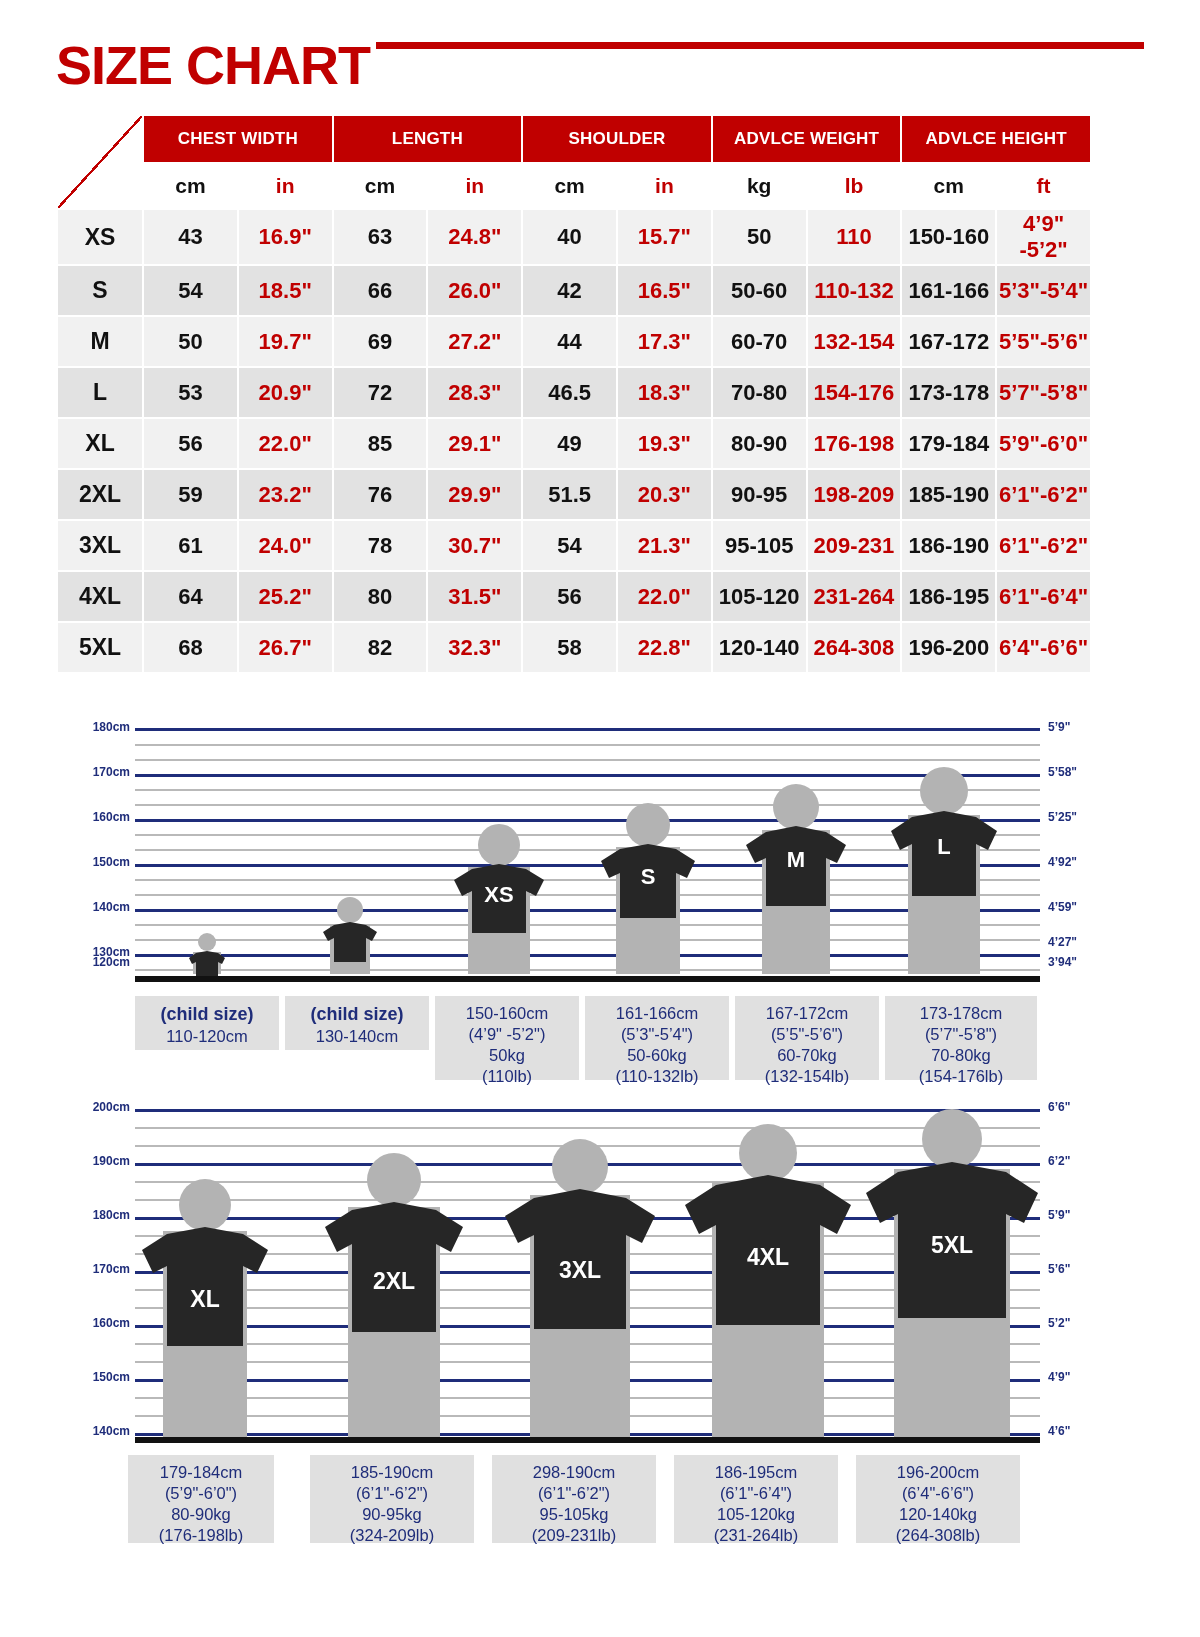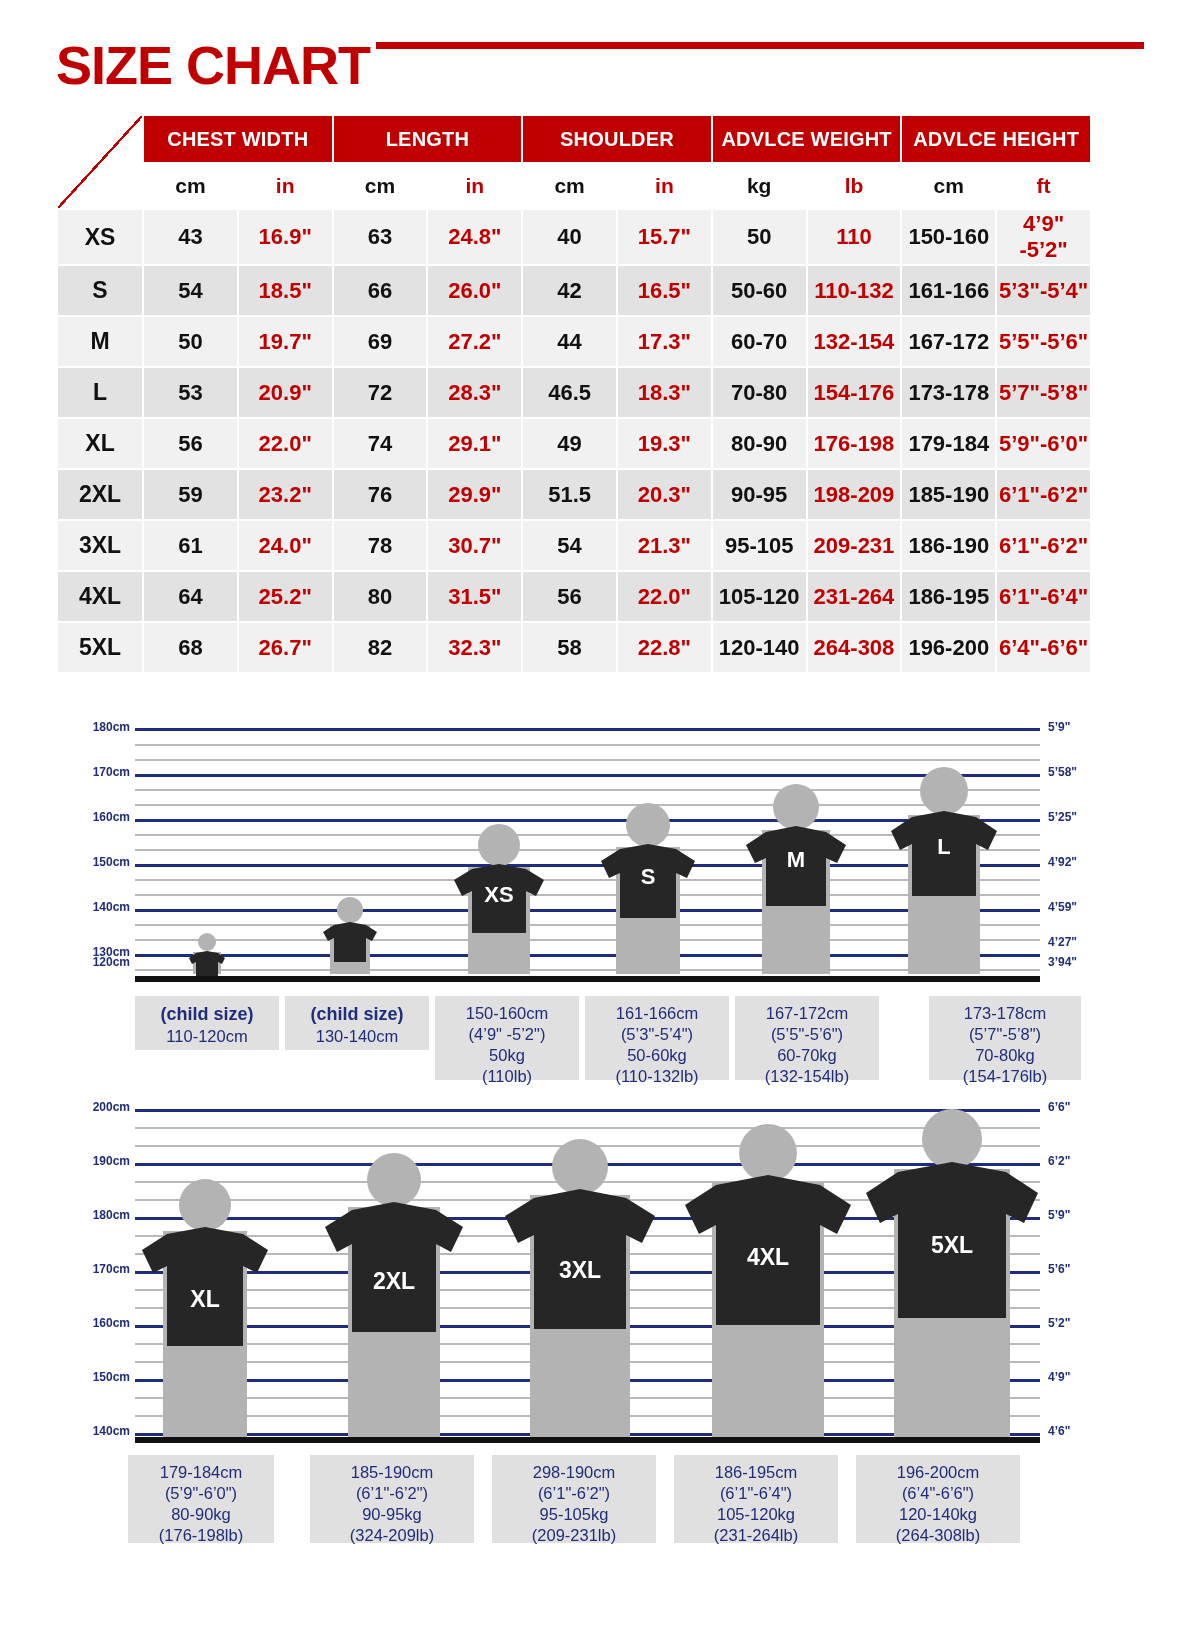--- a/index.html
+++ b/index.html
@@ -19,21 +19,21 @@
   .title {
     font-size:54px; font-weight:bold; color:#c00000; letter-spacing:-1px;
     line-height:1; white-space:nowrap;
   }
   .title-rule { flex:1; height:7px; background:#c00000; margin-left:6px; margin-top:4px; }
 
   
   table.size-table { border-collapse:collapse; width:1036px; table-layout:fixed; }
   table.size-table td, table.size-table th { border:2px solid #ffffff; text-align:center; }
   .hdr-group {
-    background:#c00000; color:#ffffff; font-weight:bold; font-size:20px; height:48px;
+    background:#c00000; color:#ffffff; font-weight:bold; font-size:17px; height:48px;
     letter-spacing:.2px;
   }
   .corner-cell {
     background:#ffffff; position:relative; width:86px; border:2px solid #ffffff;
   }
   .corner-cell .slash {
     position:absolute; left:0; top:0; width:100%; height:100%;
     background:linear-gradient(to right bottom,
       transparent 0%, transparent calc(50% - 1.2px),
       #c00000 calc(50% - 1.2px), #c00000 calc(50% + 1.2px),
@@ -158,21 +158,21 @@
         <td class="in">18.3"</td>
         <td class="cm">70-80</td>
         <td class="in">154-176</td>
         <td class="cm">173-178</td>
         <td class="in">5’7"-5’8"</td>
       </tr>
       <tr class="odd">
         <td class="sz">XL</td>
         <td class="cm">56</td>
         <td class="in">22.0"</td>
-        <td class="cm">74</td>
+        <td class="cm">85</td>
         <td class="in">29.1"</td>
         <td class="cm">49</td>
         <td class="in">19.3"</td>
         <td class="cm">80-90</td>
         <td class="in">176-198</td>
         <td class="cm">179-184</td>
         <td class="in">5’9"-6’0"</td>
       </tr>
       <tr class="even">
         <td class="sz">2XL</td>
@@ -333,21 +333,21 @@
       <div>(5’3"-5’4")</div>
       <div>50-60kg</div>
       <div>(110-132lb)</div>
     </div>
     <div class="cap" style="left:735px; width:144px; top:0; height:84px;">
       <div>167-172cm</div>
       <div>(5’5"-5’6")</div>
       <div>60-70kg</div>
       <div>(132-154lb)</div>
     </div>
-    <div class="cap" style="left:885px; width:152px; top:0; height:84px;margin-left:44px;">
+    <div class="cap" style="left:885px; width:152px; top:0; height:84px;">
       <div>173-178cm</div>
       <div>(5’7"-5’8")</div>
       <div>70-80kg</div>
       <div>(154-176lb)</div>
     </div>
   </div>
 </div>
 
 <div style="position:absolute; left:0; top:1095px; width:1200px; height:520px;">
 

